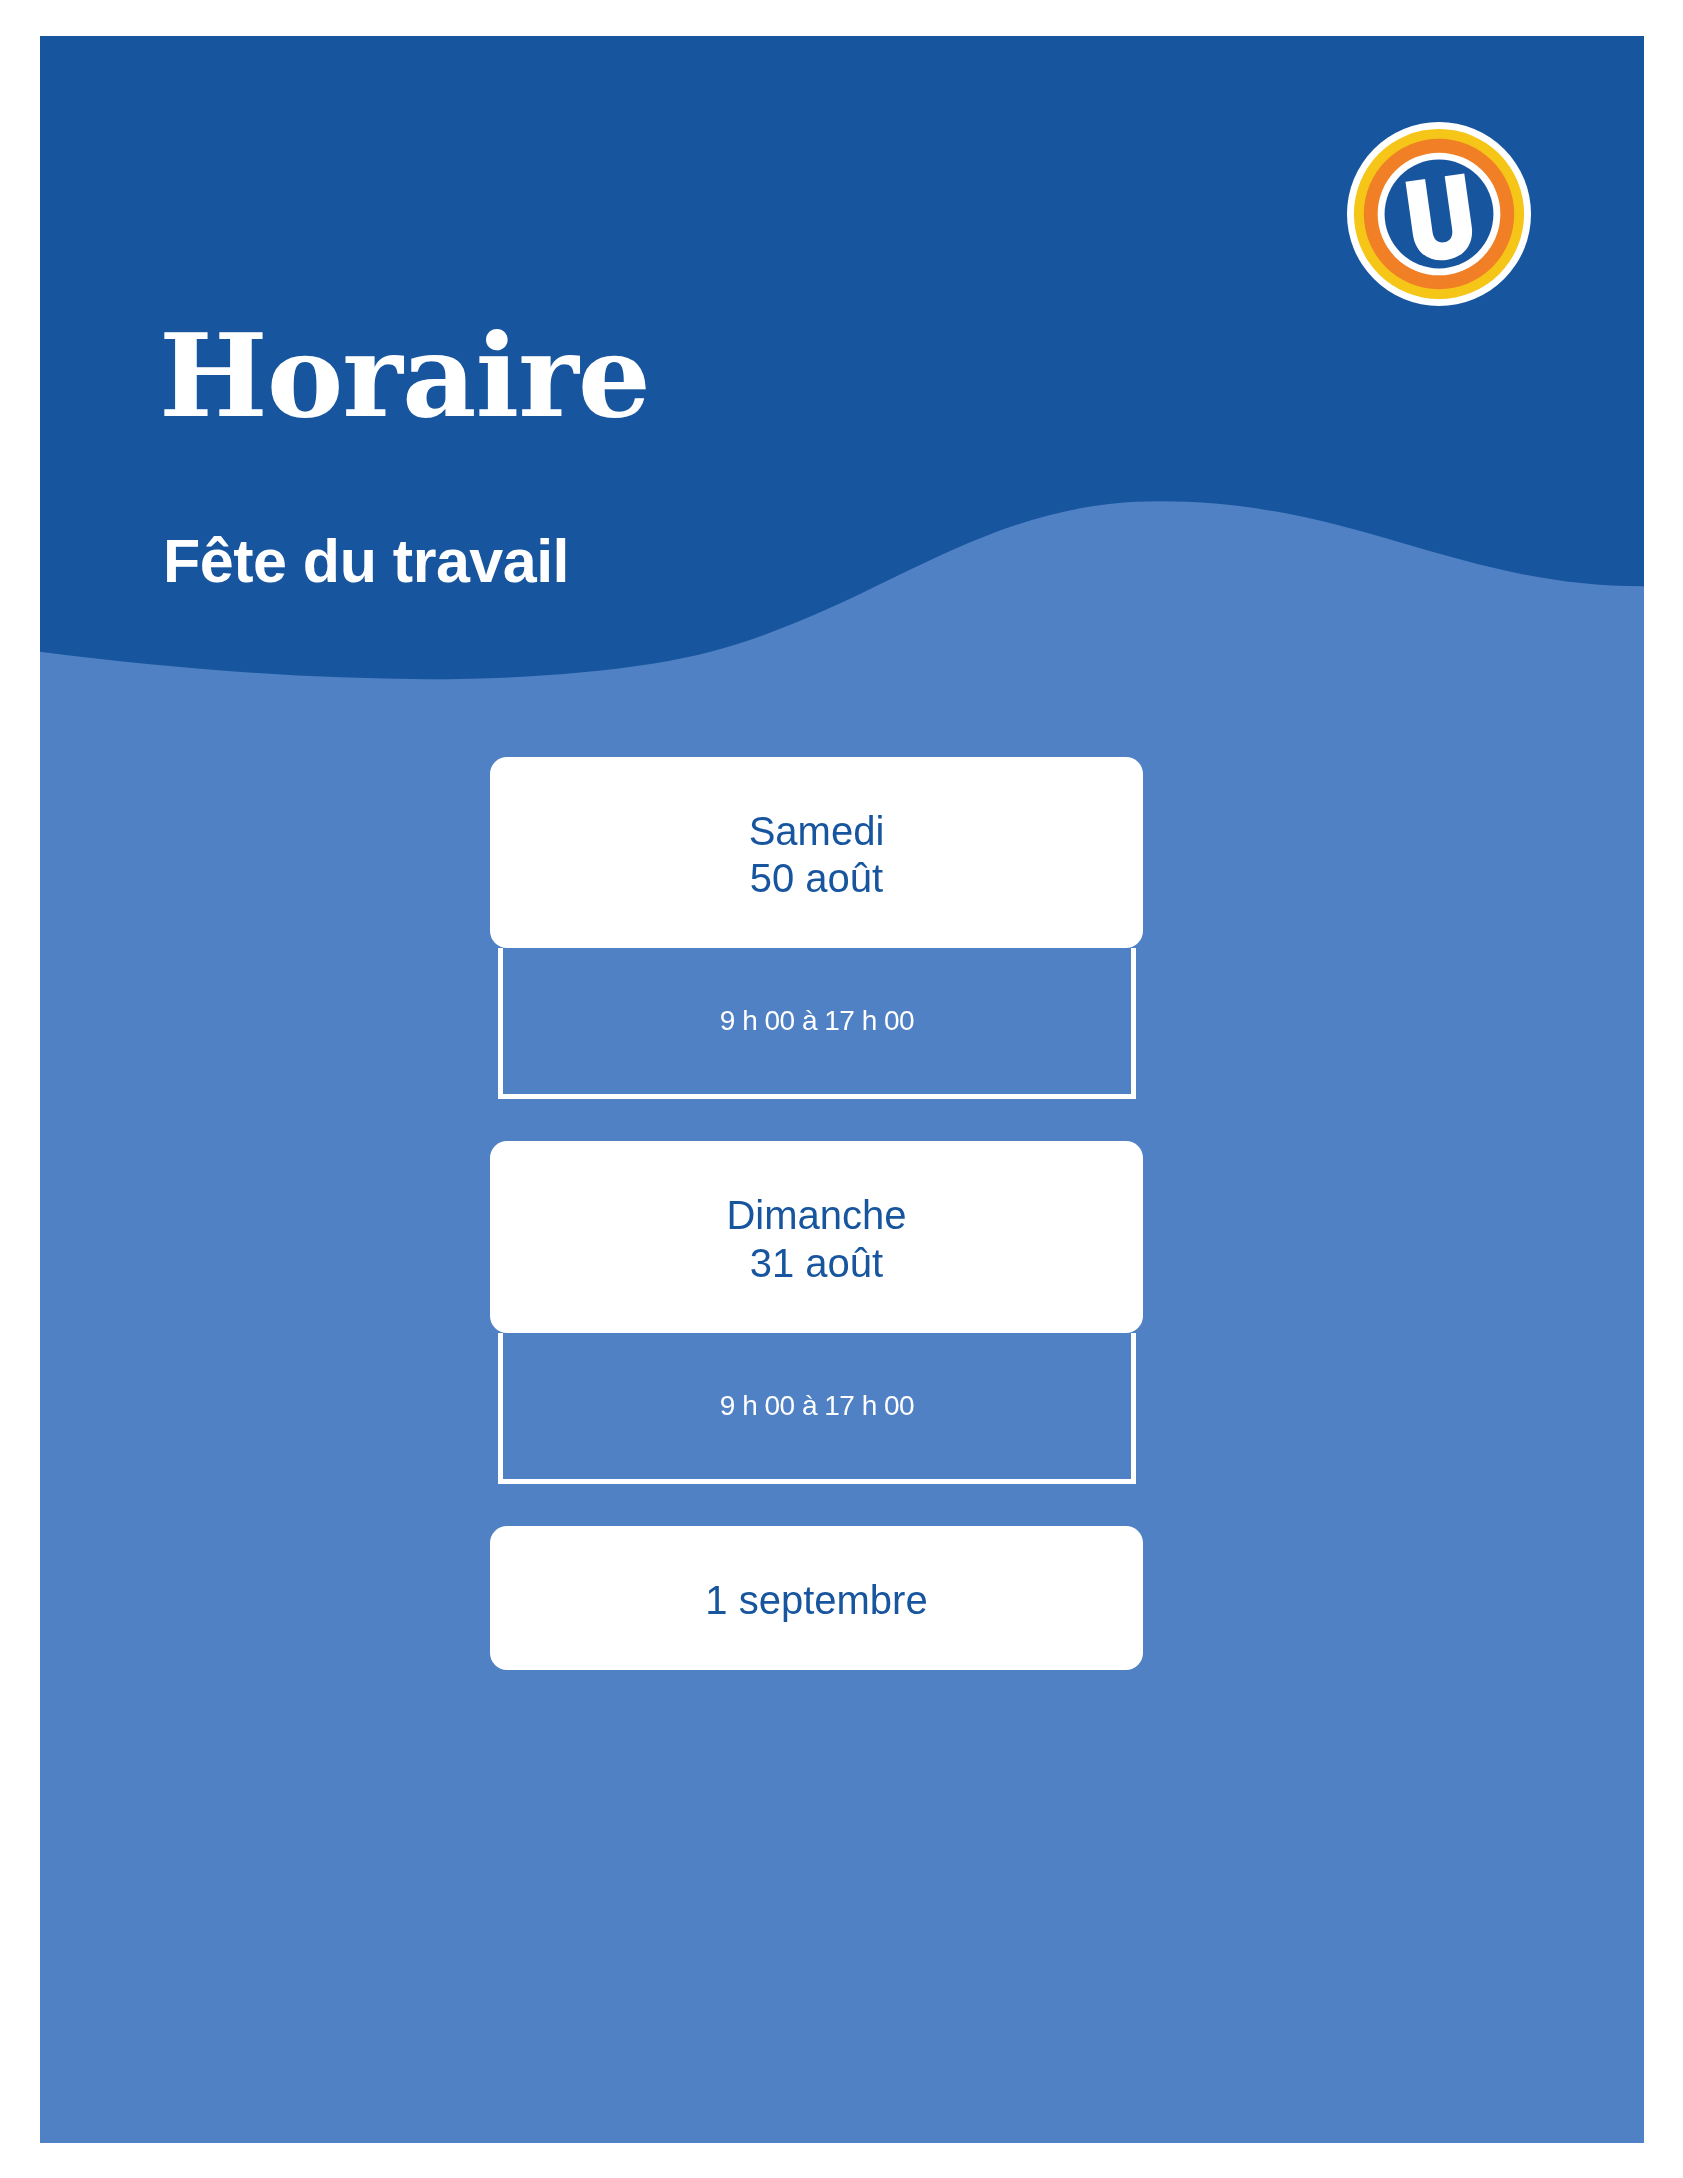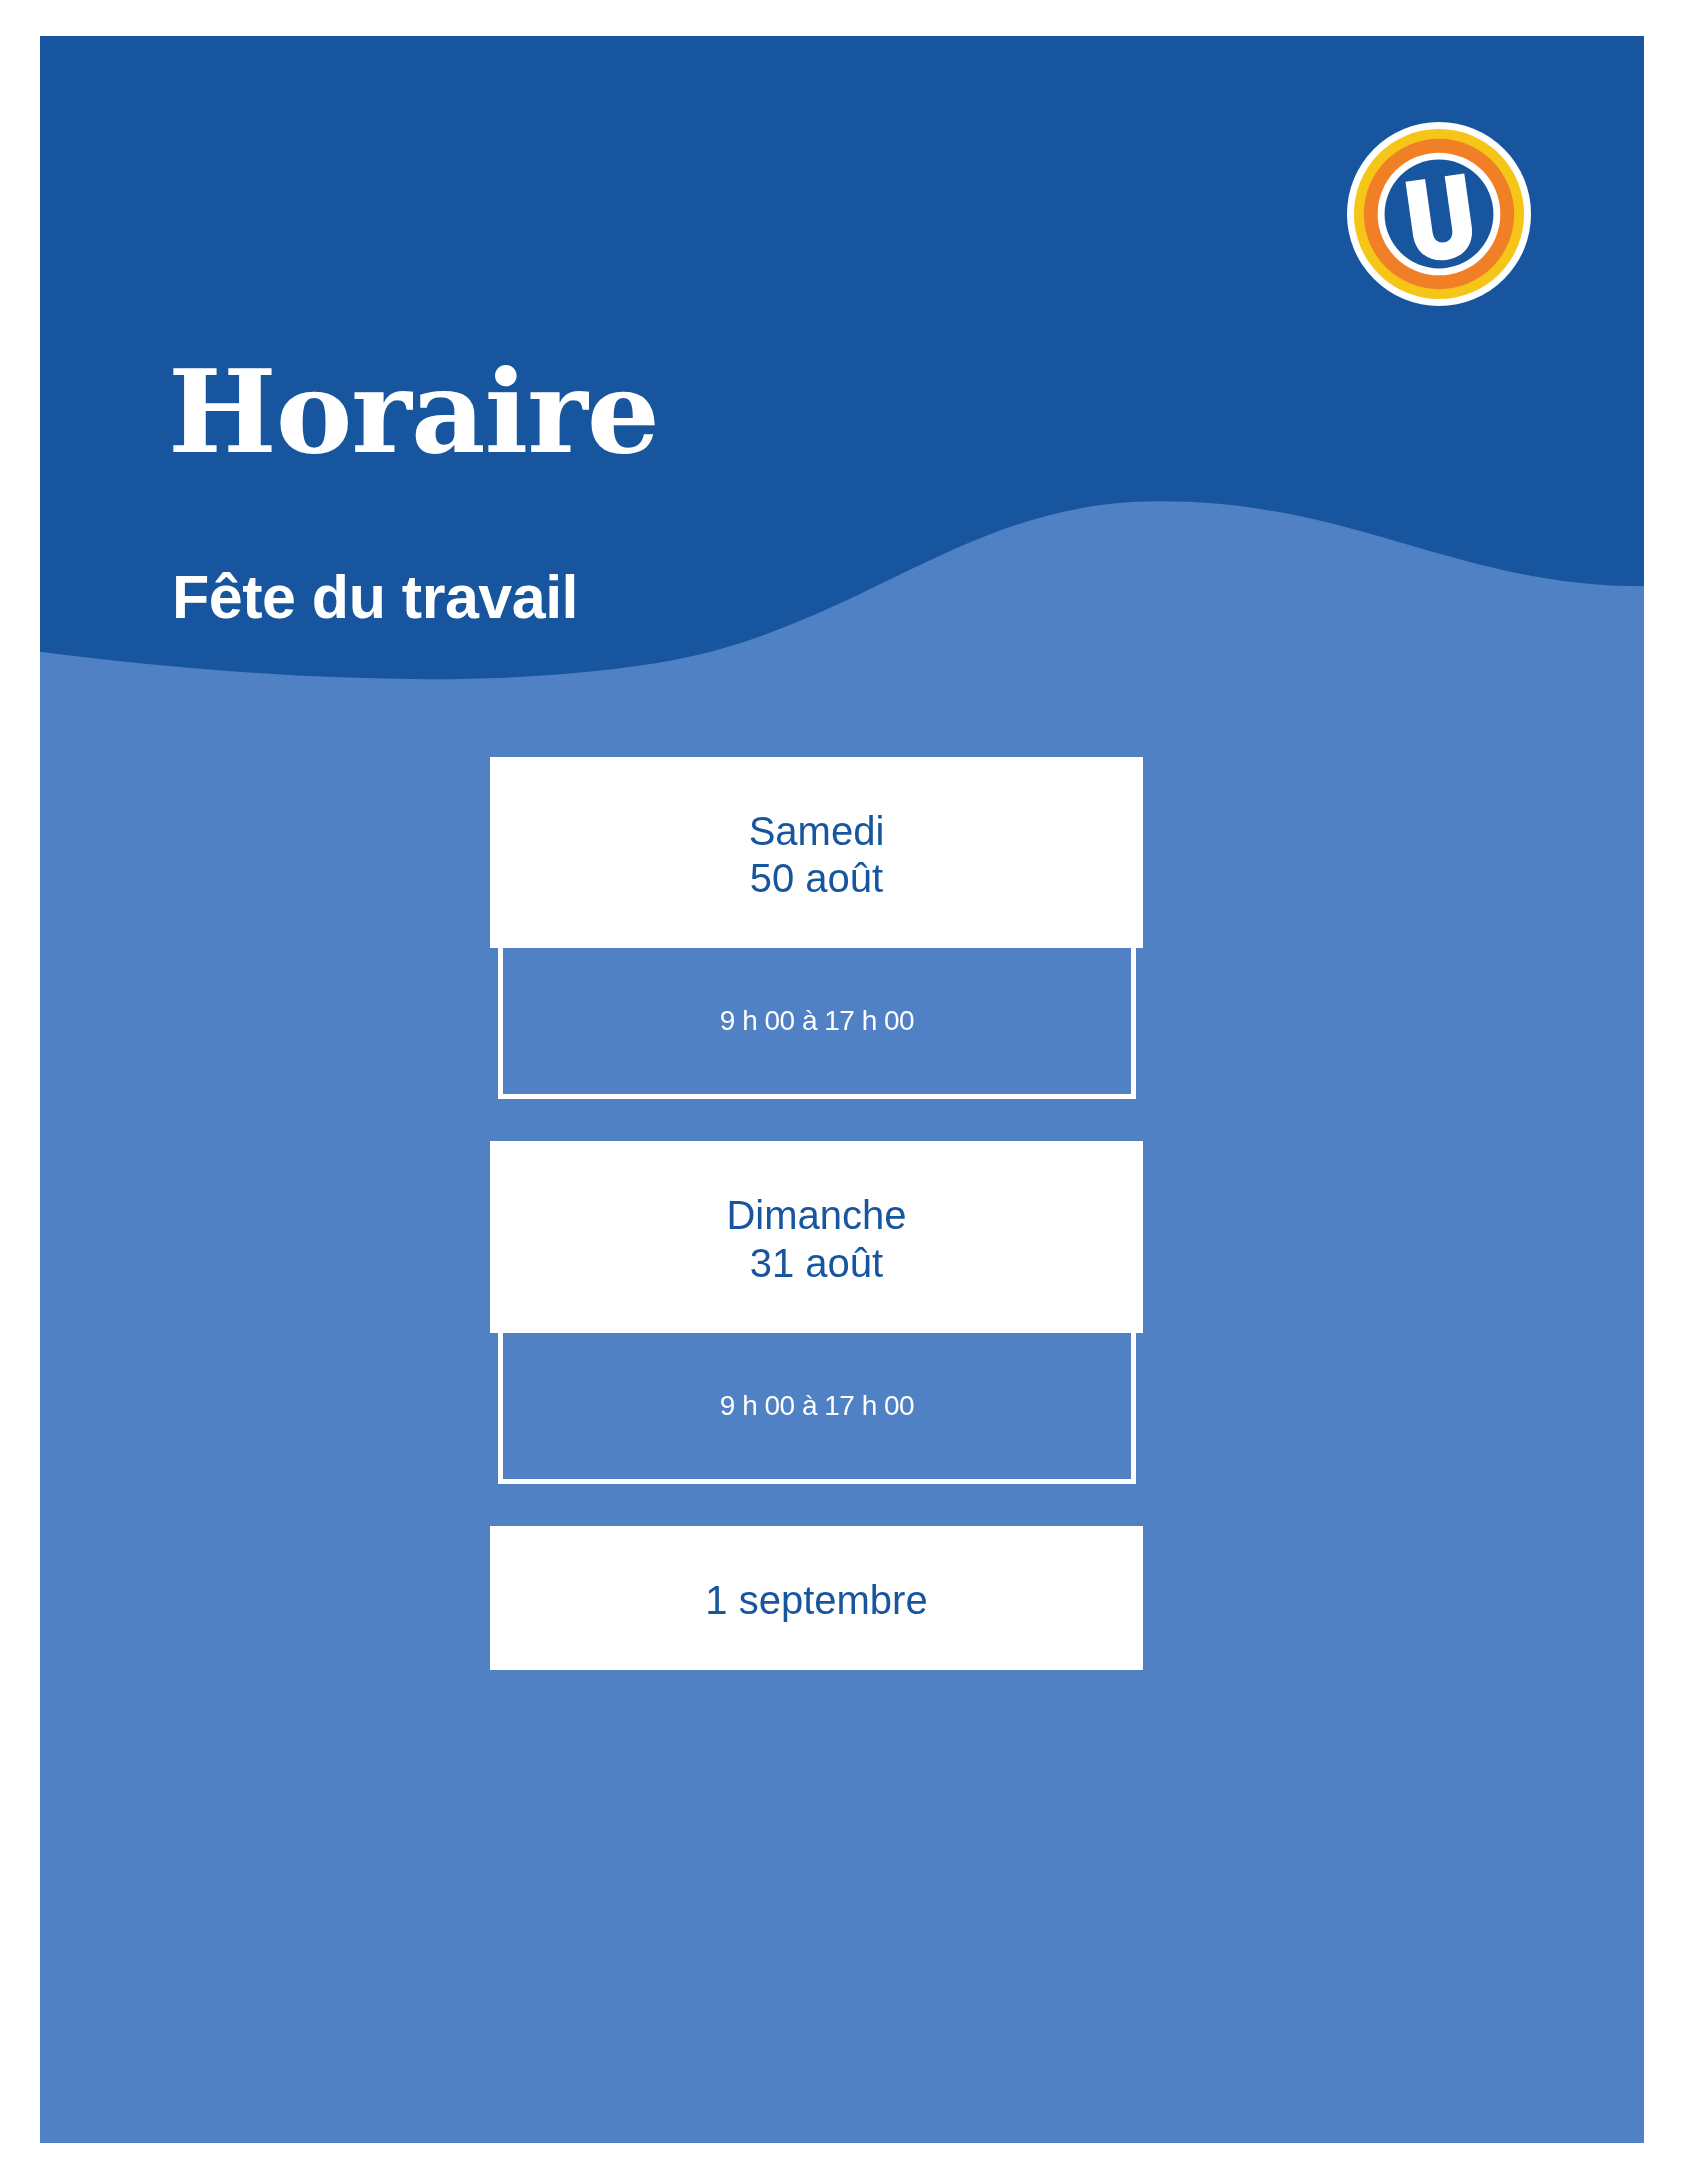--- a/index.html
+++ b/index.html
@@ -29,25 +29,24 @@
     position: absolute;
     left: 0;
     top: 0;
     width: 1604px;
     height: 782px;
     pointer-events: none;
   }
 
   .header-content {
     position: absolute;
-    left: 16px;
+    left: 7px;
     top: 0;
     width: 1276px;
     height: 653px;
-    margin-top: 36px;
   }
 
   .title {
     position: absolute;
     left: 112px;
     top: 282px;
     font-family: "DejaVu Serif", "Liberation Serif", serif;
     font-weight: bold;
     font-size: 115px;
     line-height: 1;
@@ -92,20 +91,21 @@
 
   .card-date {
     background: #ffffff;
     color: #17559e;
     text-align: center;
     font-size: 40px;
     line-height: 1.18;
     font-weight: normal;
     padding: 51px 20px 46px 20px;
     box-sizing: border-box;
+    border-radius: 17px;
   }
 
   .card-date .d-line {
     display: block;
   }
 
   .card-hours {
     background: #5081c4;
     color: #ffffff;
     text-align: center;

